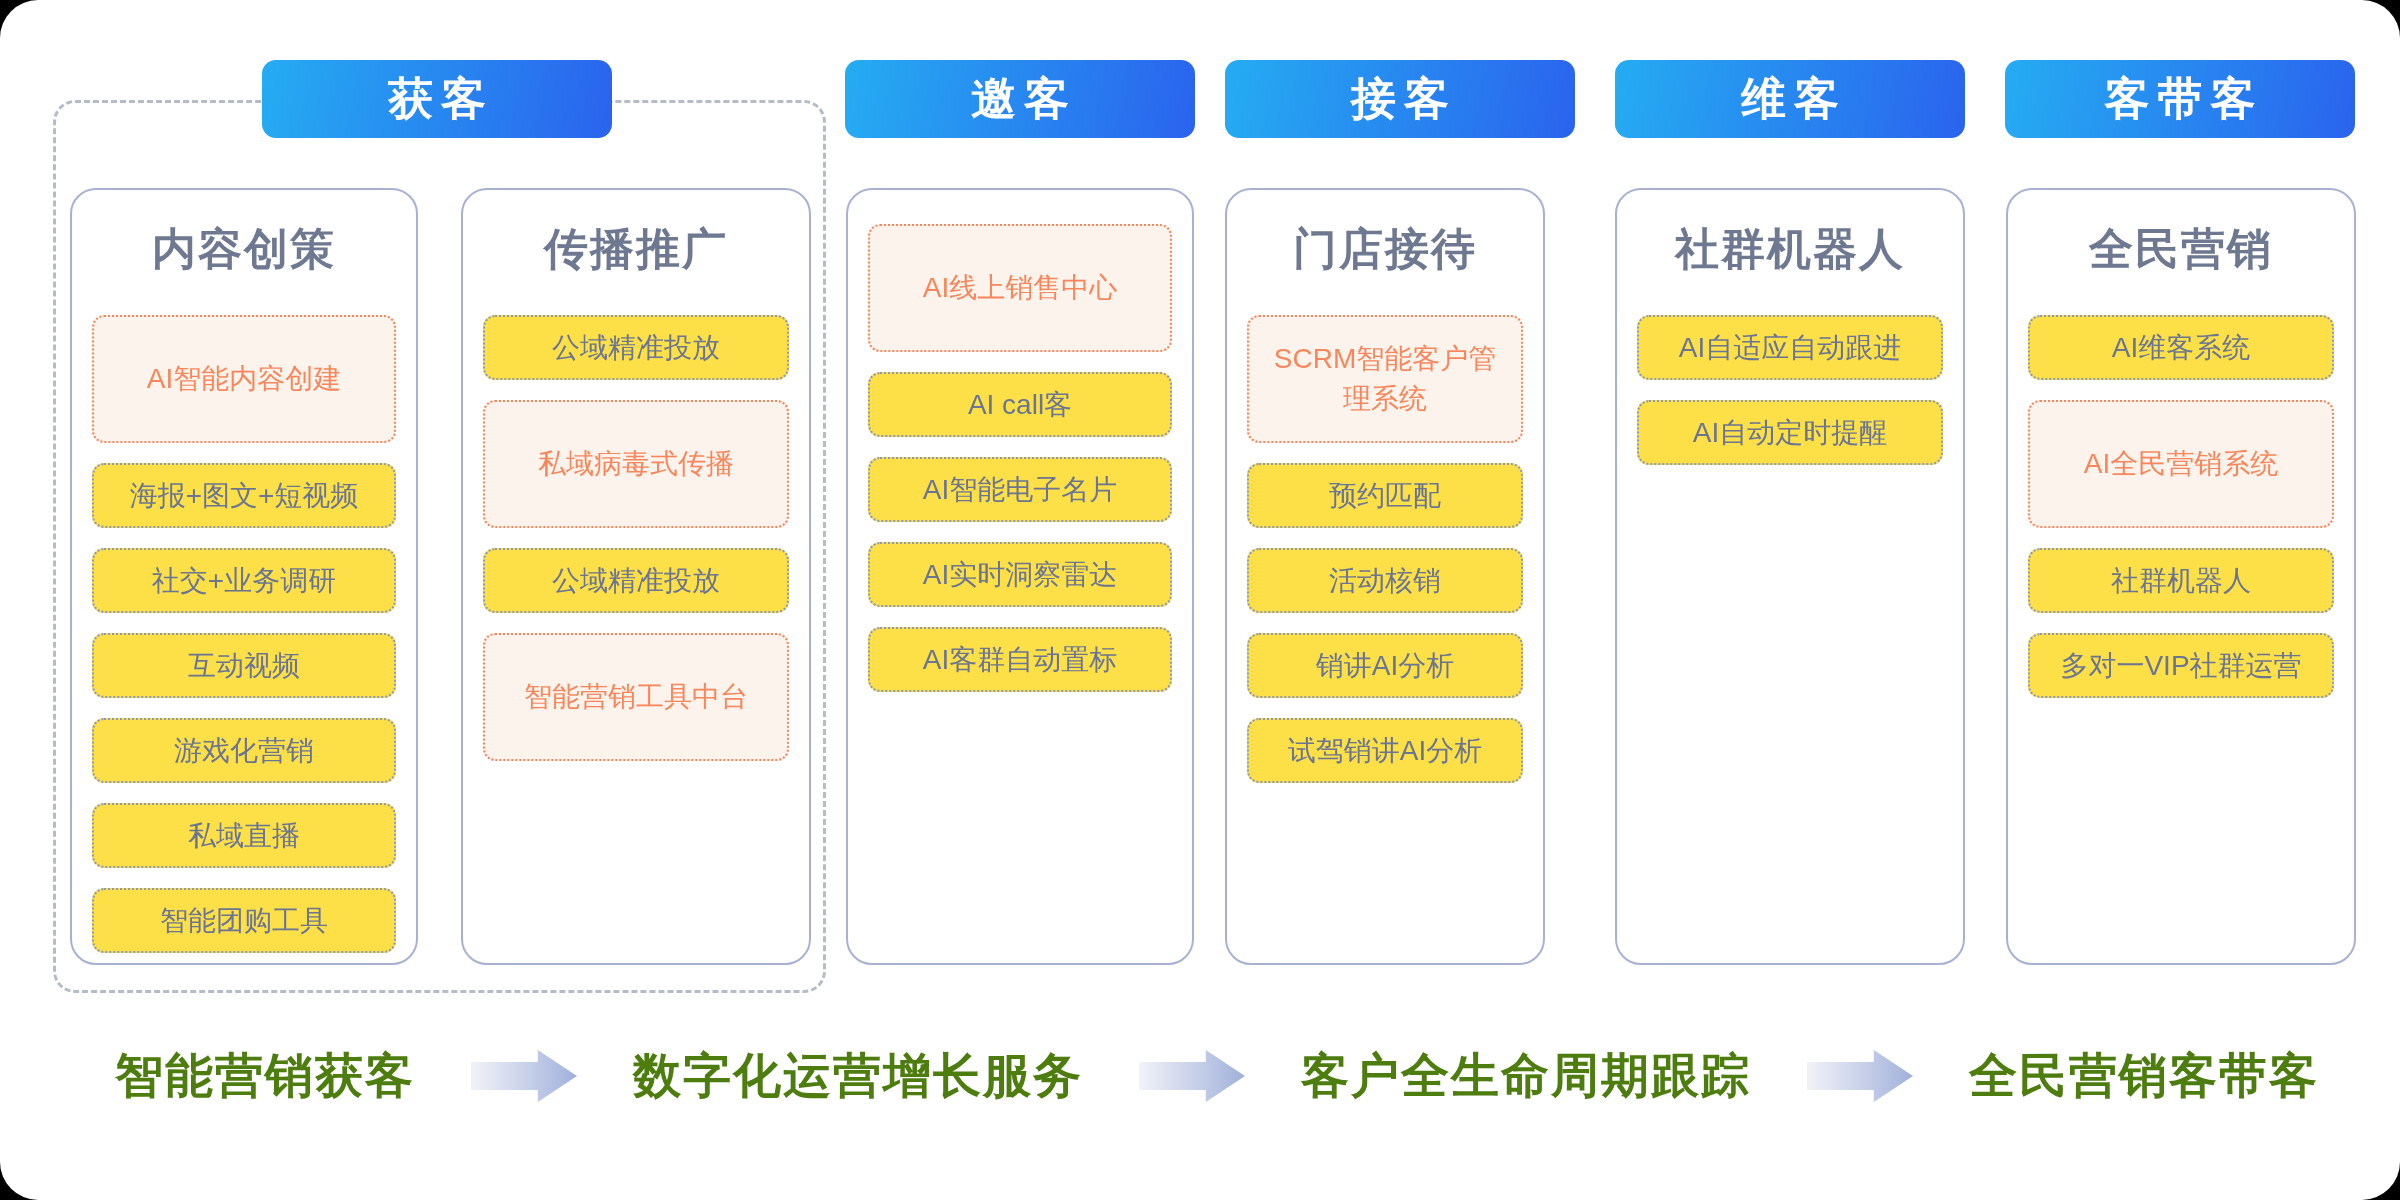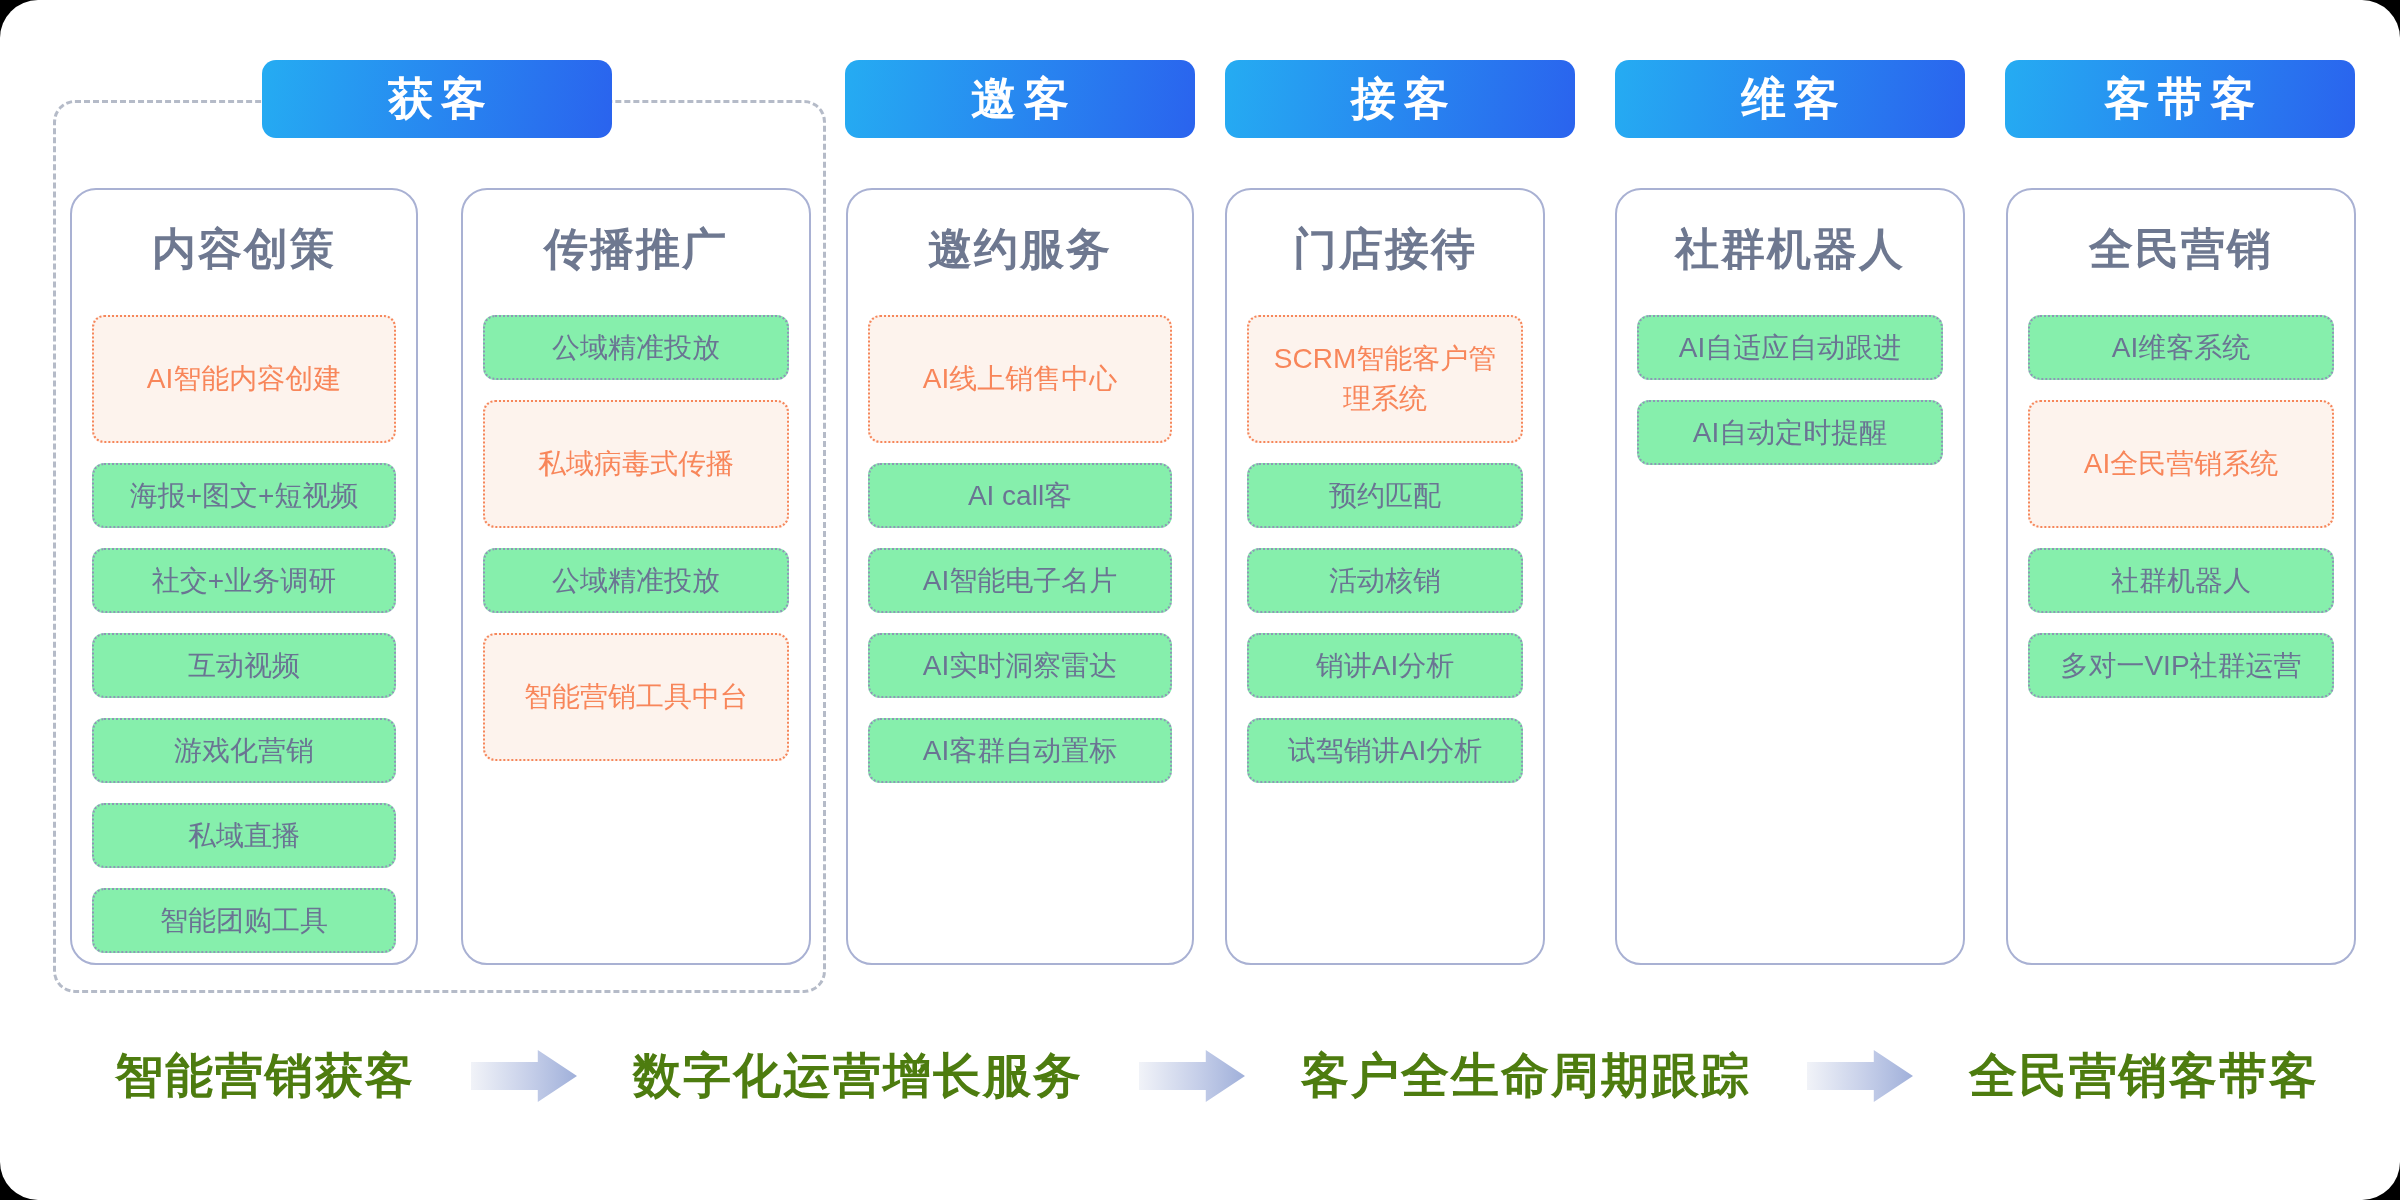--- a/index.html
+++ b/index.html
@@ -39,21 +39,21 @@
   .card-4{left:1615px;width:350px;}
   .card-5{left:2006px;width:350px;}
   .card h2{
     margin:0 0 41px;text-align:center;
     font-size:44px;font-weight:bold;color:#6e7890;
     line-height:50px;letter-spacing:2px;
   }
   .items{display:flex;flex-direction:column;gap:20px;}
   .item{
     box-sizing:border-box;height:65px;border:2px dotted #8d98b6;border-radius:12px;
-    background:#86efac;color:#6a7493;font-size:28px;
+    background:#fde047;color:#6a7493;font-size:28px;
     display:flex;align-items:center;justify-content:center;text-align:center;
   }
   .item.tall{height:128px;}
   .item.orange{border-color:#f6865a;background:#fdf3ed;color:#f8865a;}
   .item.wrap{line-height:40px;padding:0 22px;}
   
   .flow{
     position:absolute;left:115px;top:1044px;height:64px;
     display:flex;align-items:center;gap:56px;z-index:2;
   }
@@ -97,21 +97,20 @@
     <h2>传播推广</h2>
     <div class="items">
       <div class="item">公域精准投放</div>
       <div class="item tall orange">私域病毒式传播</div>
       <div class="item">公域精准投放</div>
       <div class="item tall orange">智能营销工具中台</div>
     </div>
   </div>
 
   <div class="card card-2">
-    <h2>邀约服务</h2>
     <div class="items">
       <div class="item tall orange">AI线上销售中心</div>
       <div class="item">AI call客</div>
       <div class="item">AI智能电子名片</div>
       <div class="item">AI实时洞察雷达</div>
       <div class="item">AI客群自动置标</div>
     </div>
   </div>
 
   <div class="card card-3">

